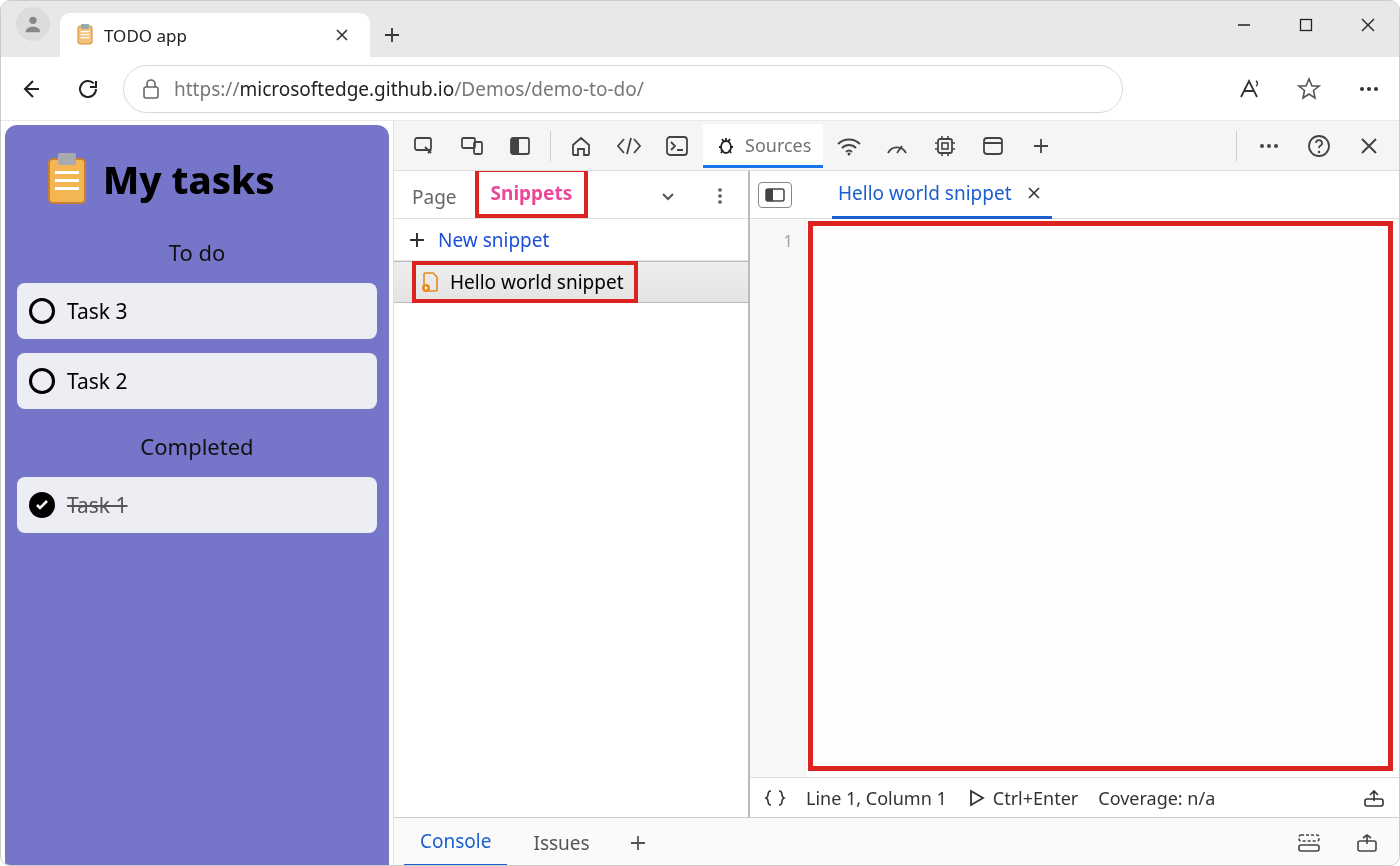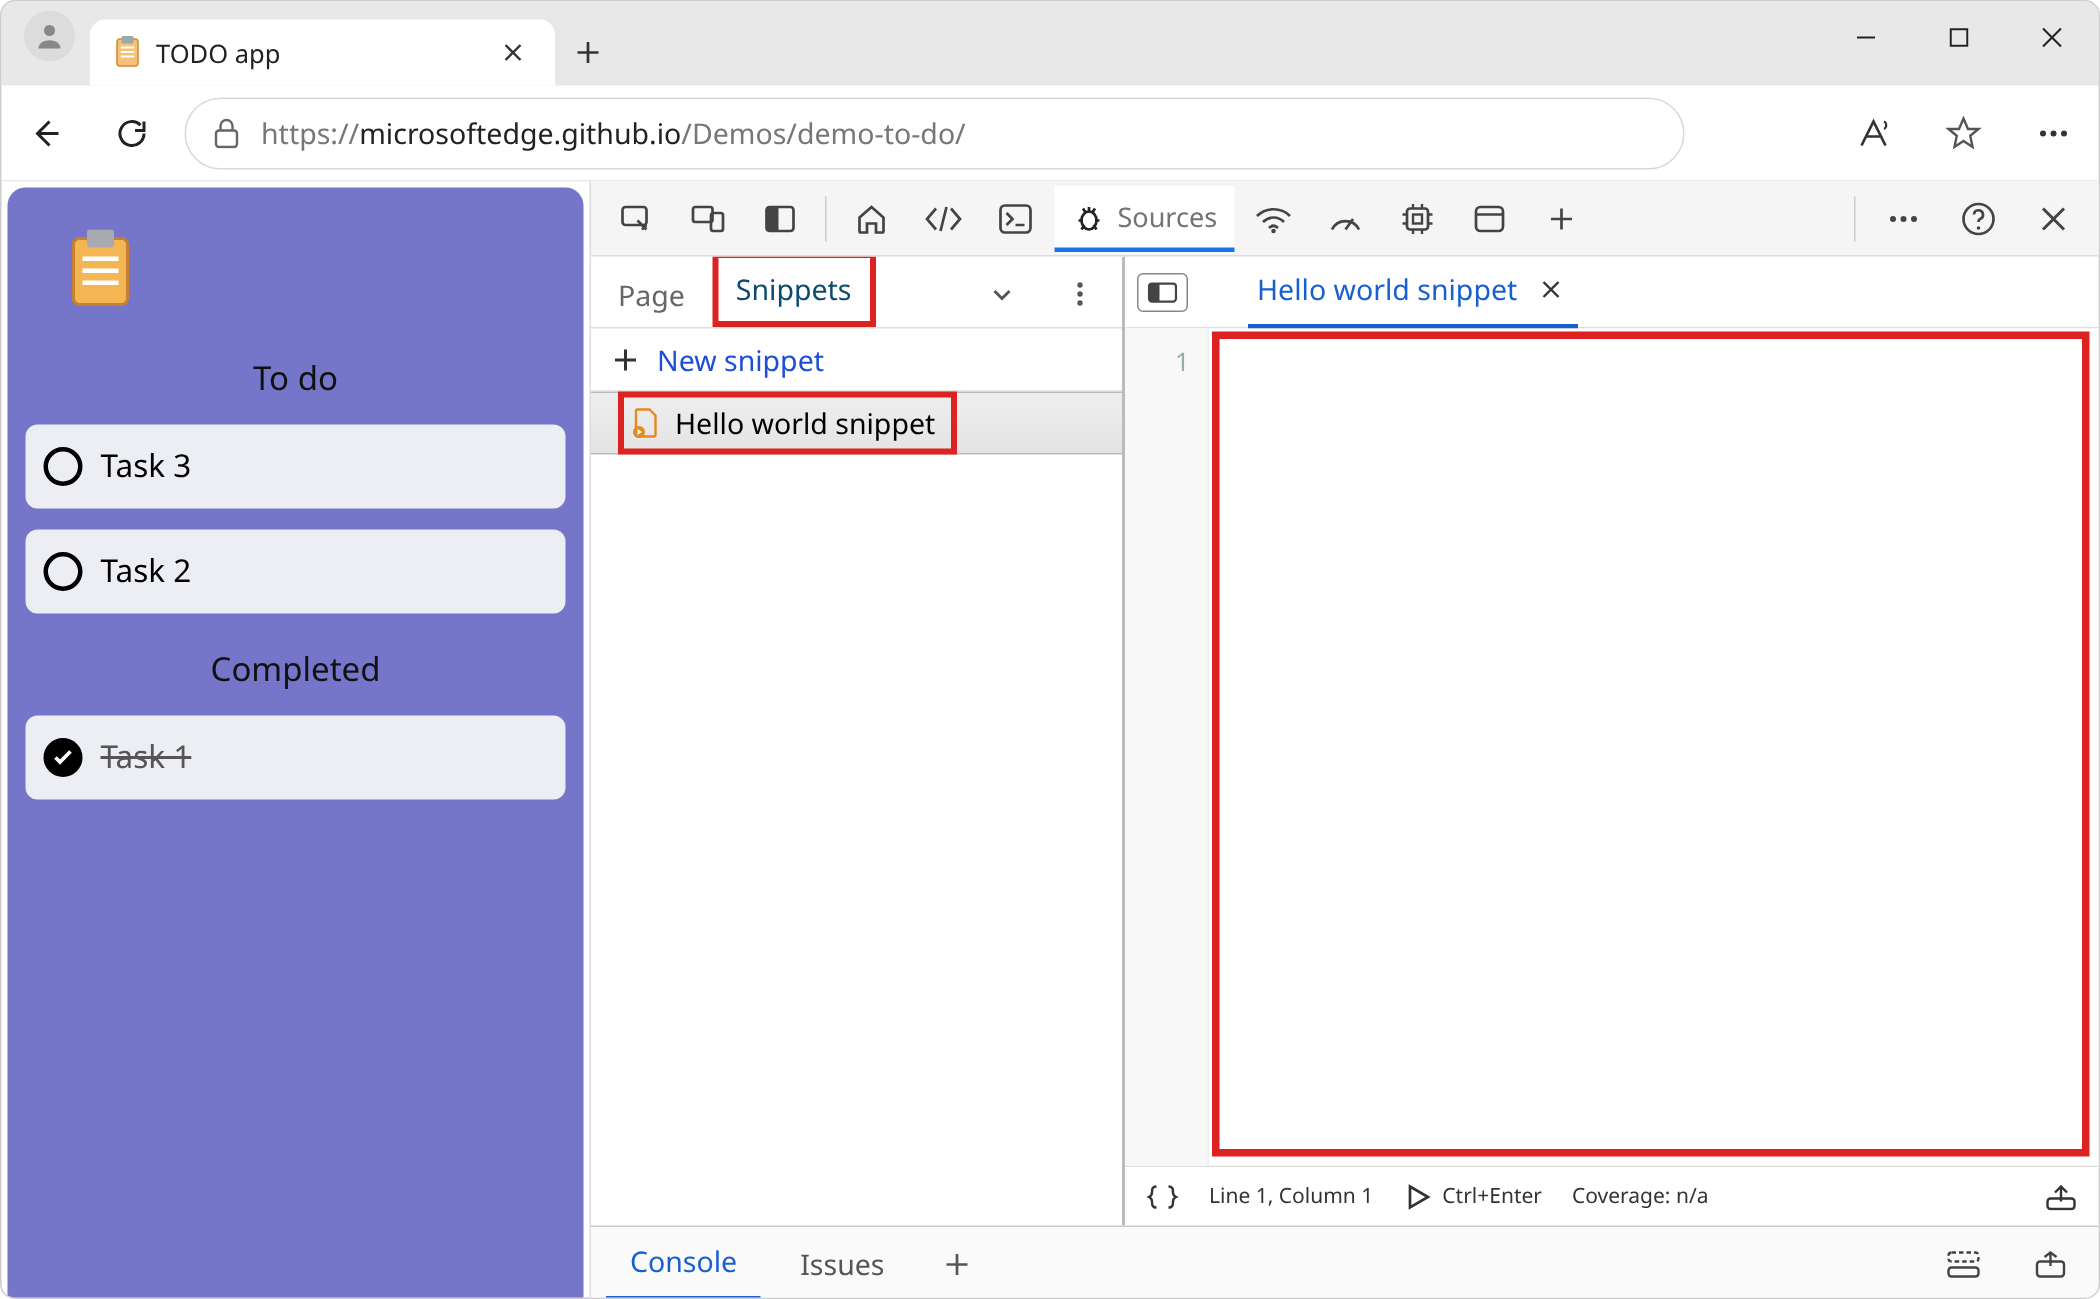--- a/index.html
+++ b/index.html
@@ -43,37 +43,37 @@
 .dt-icon { width: 44px; height: 44px; display: flex; align-items: center; justify-content: center; cursor: pointer; border-radius: 4px; }
 .dt-tab { height: 44px; padding: 0 12px; display: flex; align-items: center; gap: 8px; font-size: 18px; color: #333; cursor: pointer; }
 .dt-tab.active { border-bottom: 3px solid #1a73e8; color: #737373; background: #fff; margin-bottom: -1px; }
 .dt-sep { width: 1px; height: 30px; background: #ccc; margin: 0 4px; }
 .dt-right { margin-left: auto; display: flex; align-items: center; gap: 6px; }
 
 .sources-body { flex: 1; display: flex; min-height: 0; }
 .nav-pane { width: 356px; border-right: 2px solid #bbb; display: flex; flex-direction: column; background: #fff; }
 .nav-tabs { height: 48px; display: flex; align-items: flex-end; border-bottom: 1px solid #ddd; padding: 0 6px; gap: 6px; }
 .nav-tab { padding: 8px 12px; font-size: 19px; color: #666; cursor: pointer; }
-.nav-tab.active { color: #0c4a6e; }
+.nav-tab.active { color: #ec4899; font-weight: bold; }
 .red-box { border: 4px solid #d22; }
 .nav-more { margin-left: auto; display: flex; gap: 8px; }
 .new-snippet { height: 42px; display: flex; align-items: center; gap: 12px; padding: 0 14px; border-bottom: 1px solid #e6e6e6; font-size: 19px; color: #1d4ed8; cursor: pointer; }
 .snippet-item { height: 42px; display: flex; align-items: center; gap: 10px; padding: 0 18px; font-size: 19px; background: linear-gradient(#eee,#e4e4e4); border-top: 1px solid #bbb; border-bottom: 1px solid #bbb; cursor: pointer; }
 .snippet-item-inner { display: inline-flex; align-items: center; gap: 10px; }
 
 .editor-pane { flex: 1; display: flex; flex-direction: column; background: #fff; }
 .editor-tabs { height: 48px; display: flex; align-items: center; border-bottom: 1px solid #ddd; padding: 0 8px; gap: 10px; }
 .collapse-btn { width: 34px; height: 26px; border: 1px solid #888; border-radius: 4px; display: flex; align-items: center; justify-content: center; cursor: pointer; }
 .ed-tab { display: flex; align-items: center; gap: 10px; padding: 10px 6px; font-size: 19px; color: #1a5fd0; border-bottom: 3px solid #1a5fd0; cursor: pointer; }
 .ed-x { width: 24px; height: 24px; display: flex; align-items: center; justify-content: center; cursor: pointer; color: #333; }
 .editor-body { flex: 1; position: relative; background: #fefefe; display: flex; }
 .gutter { width: 56px; text-align: right; padding: 10px 12px 0 0; color: #9aa; font-size: 17px; font-family: Consolas, monospace; background: #f8f8f8; border-right: 1px solid #eee; }
 .code-area { flex: 1; position: relative; }
 .red-overlay { position: absolute; border: 5px solid #d22; }
-.editor-status { height: 40px; display: flex; align-items: center; gap: 20px; padding: 0 14px; border-top: 1px solid #ddd; font-size: 14px; color: #333; }
+.editor-status { height: 40px; display: flex; align-items: center; gap: 20px; padding: 0 14px; border-top: 1px solid #ddd; font-size: 18px; color: #333; }
 .editor-status .upl { margin-left: auto; }
 
 .drawer { height: 50px; border-top: 1px solid #ccc; display: flex; align-items: center; padding: 0 10px; gap: 10px; }
 .drawer-tab { padding: 10px 16px; font-size: 19px; color: #555; cursor: pointer; }
 .drawer-tab.active { color: #1a5fd0; border-bottom: 3px solid #1a5fd0; }
 .drawer-right { margin-left: auto; display: flex; gap: 14px; }
 
 svg { display: block; }
 </style>
 </head>
@@ -173,20 +173,21 @@
     <div class="app-header">
       <span class="clip-icon">
         <svg viewBox="0 0 44 52">
             <rect x="4" y="6" width="36" height="44" rx="4" fill="#f4b653" stroke="#c77f32" stroke-width="2"></rect>
             <rect x="13" y="0" width="18" height="12" rx="2" fill="#a9aab0"></rect>
             <rect x="10" y="18" width="24" height="3" fill="#fff"></rect>
             <rect x="10" y="26" width="24" height="3" fill="#fff"></rect>
             <rect x="10" y="34" width="24" height="3" fill="#fff"></rect>
           </svg>
       </span>
+      <div class="app-title">My tasks</div>
     </div>
     <div class="section-label">To do</div>
     <div class="task-card">
       <span class="circle"></span>
       <span>Task 3</span>
     </div>
     <div class="task-card">
       <span class="circle"></span>
       <span>Task 2</span>
     </div>

